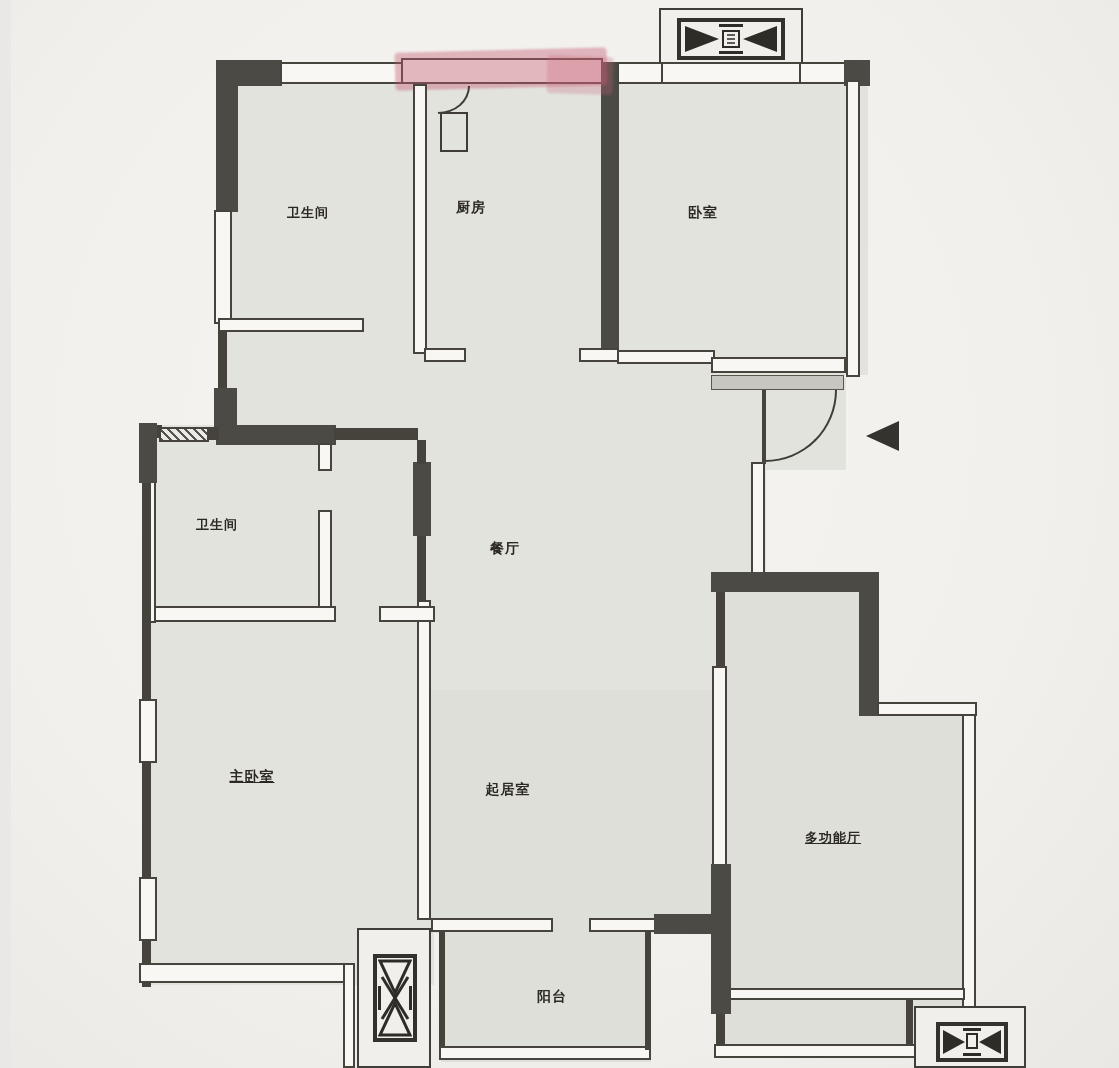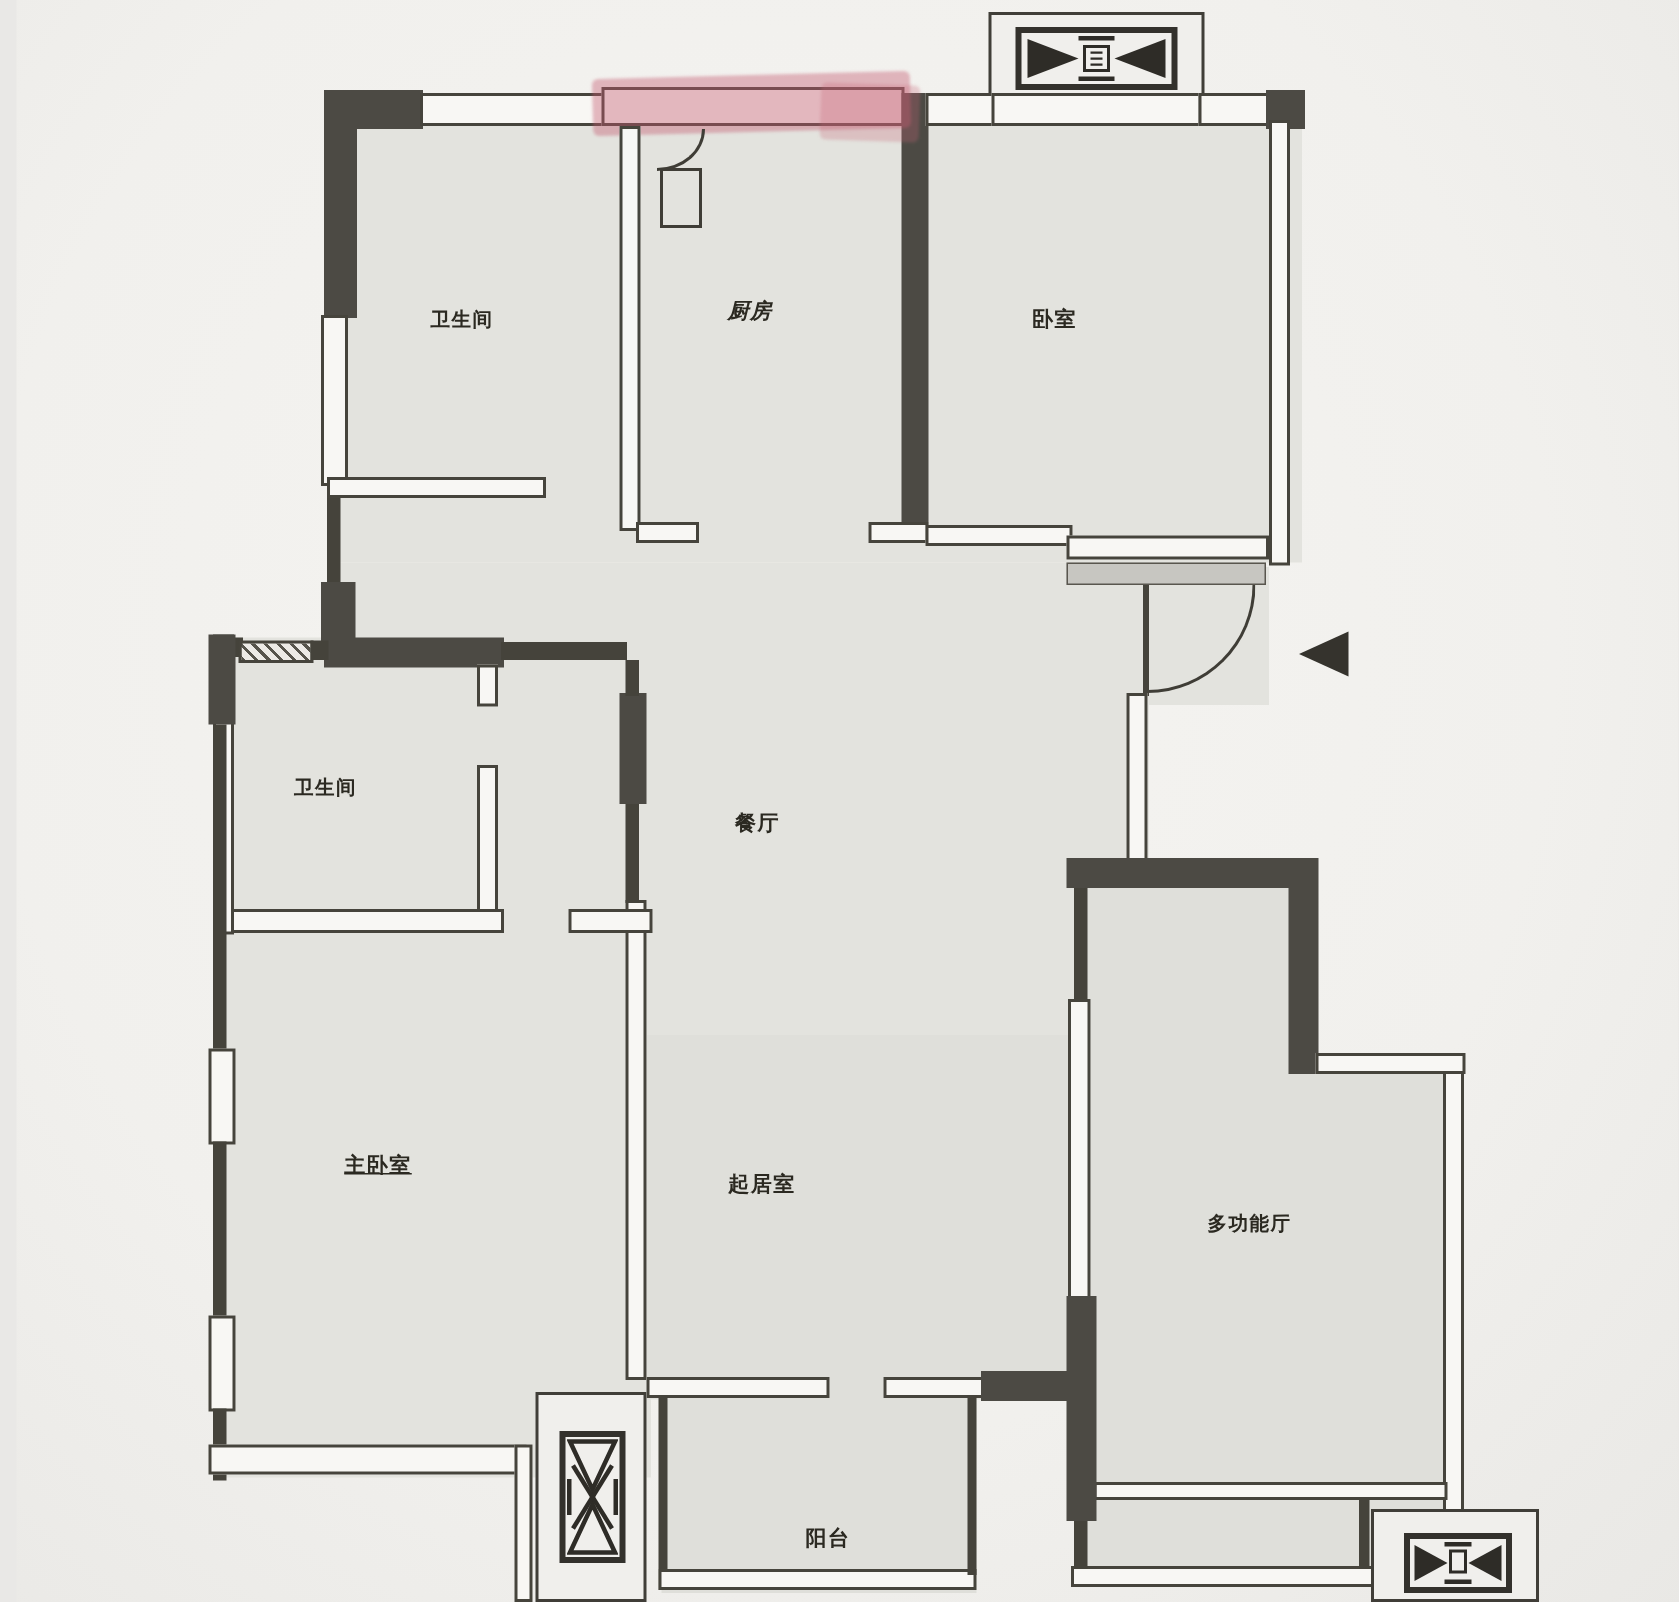--- a/index.html
+++ b/index.html
@@ -156,22 +156,22 @@
     <svg width="62" height="28" viewBox="0 0 62 28">
       <polygon points="2,2 2,26 24,14" fill="#2e2c27"></polygon>
       <polygon points="60,2 60,26 38,14" fill="#2e2c27"></polygon>
       <rect x="26" y="6" width="10" height="14" fill="none" stroke="#2e2c27" stroke-width="2"></rect>
       <rect x="22" y="0" width="18" height="3" fill="#2e2c27"></rect>
       <rect x="22" y="25" width="18" height="3" fill="#2e2c27"></rect>
     </svg>
   </div>
 
   <span class="lbl" style="left:297px;top:213px;">卫生间</span>
-  <span class="lbl big" style="left:489px;top:208px;font-style:italic;">厨房</span>
+  <span class="lbl big" style="left:460px;top:208px;">厨房</span>
   <span class="lbl big" style="left:692px;top:213px;">卧室</span>
   <span class="lbl" style="left:206px;top:525px;">卫生间</span>
   <span class="lbl big" style="left:494px;top:549px;">餐厅</span>
   <span class="lbl big" style="left:241px;top:777px;text-decoration:underline;">主卧室</span>
   <span class="lbl big" style="left:497px;top:790px;">起居室</span>
-  <span class="lbl" style="left:822px;top:816px;">多功能厅</span>
-  <span class="lbl big" style="left:541px;top:1026px;text-align:center;">阳台</span>
+  <span class="lbl" style="left:822px;top:838px;text-decoration:underline;">多功能厅</span>
+  <span class="lbl big" style="left:541px;top:997px;text-align:center;">阳台</span>
 
 </div>
 
 </body></html>

